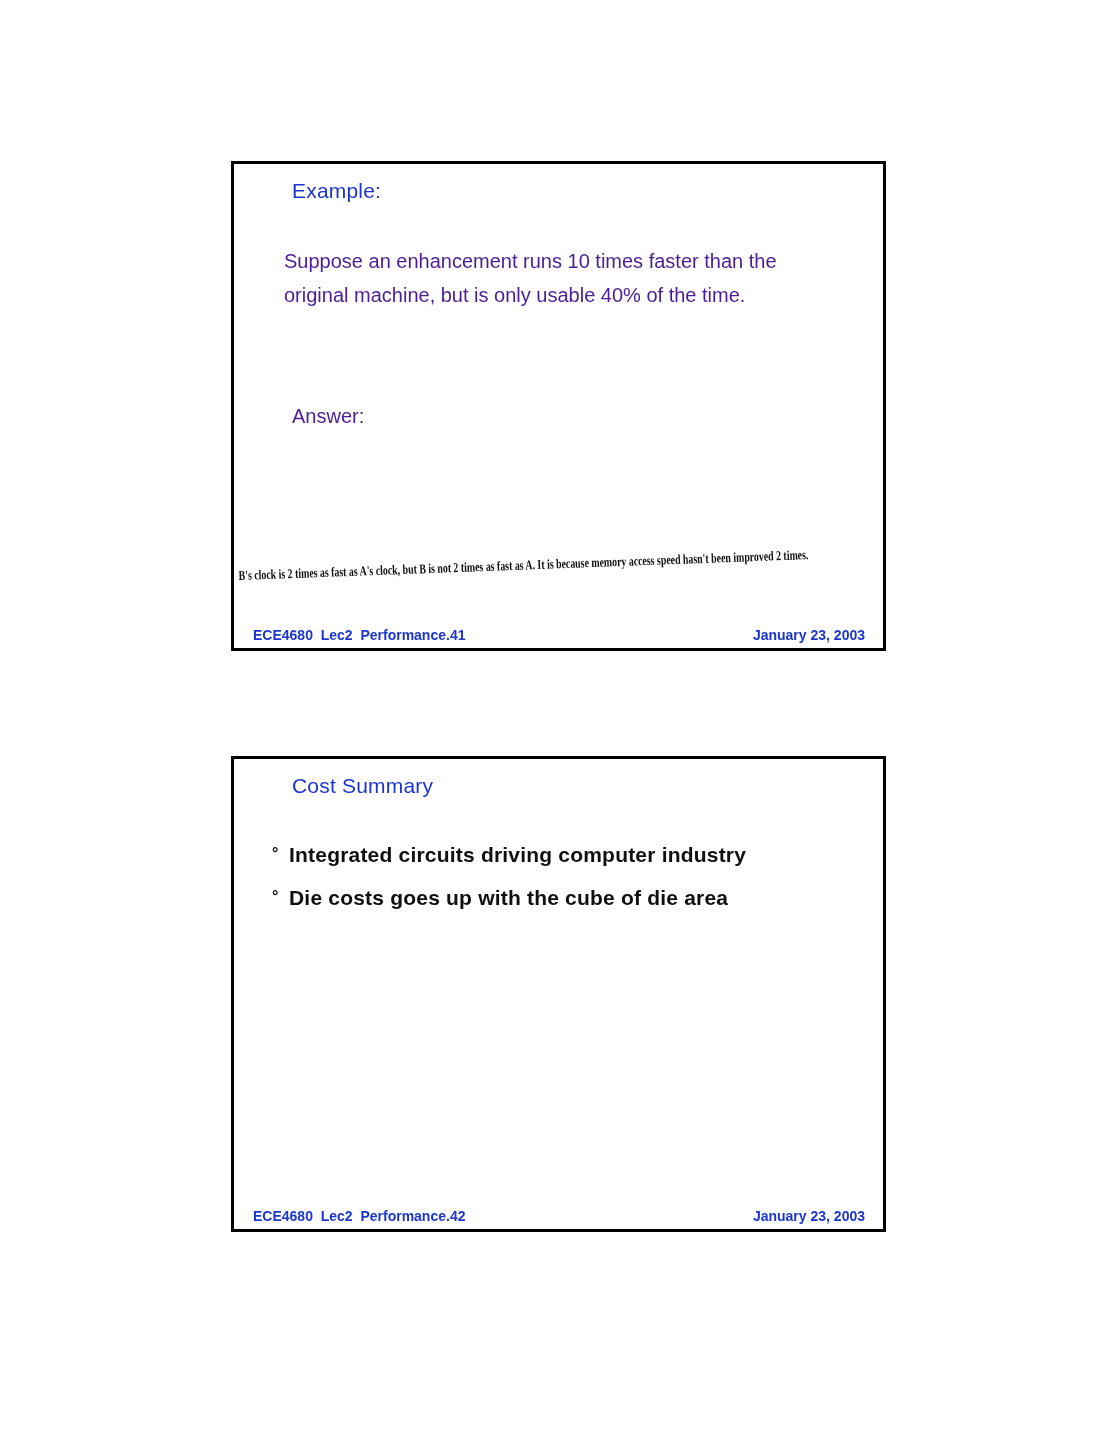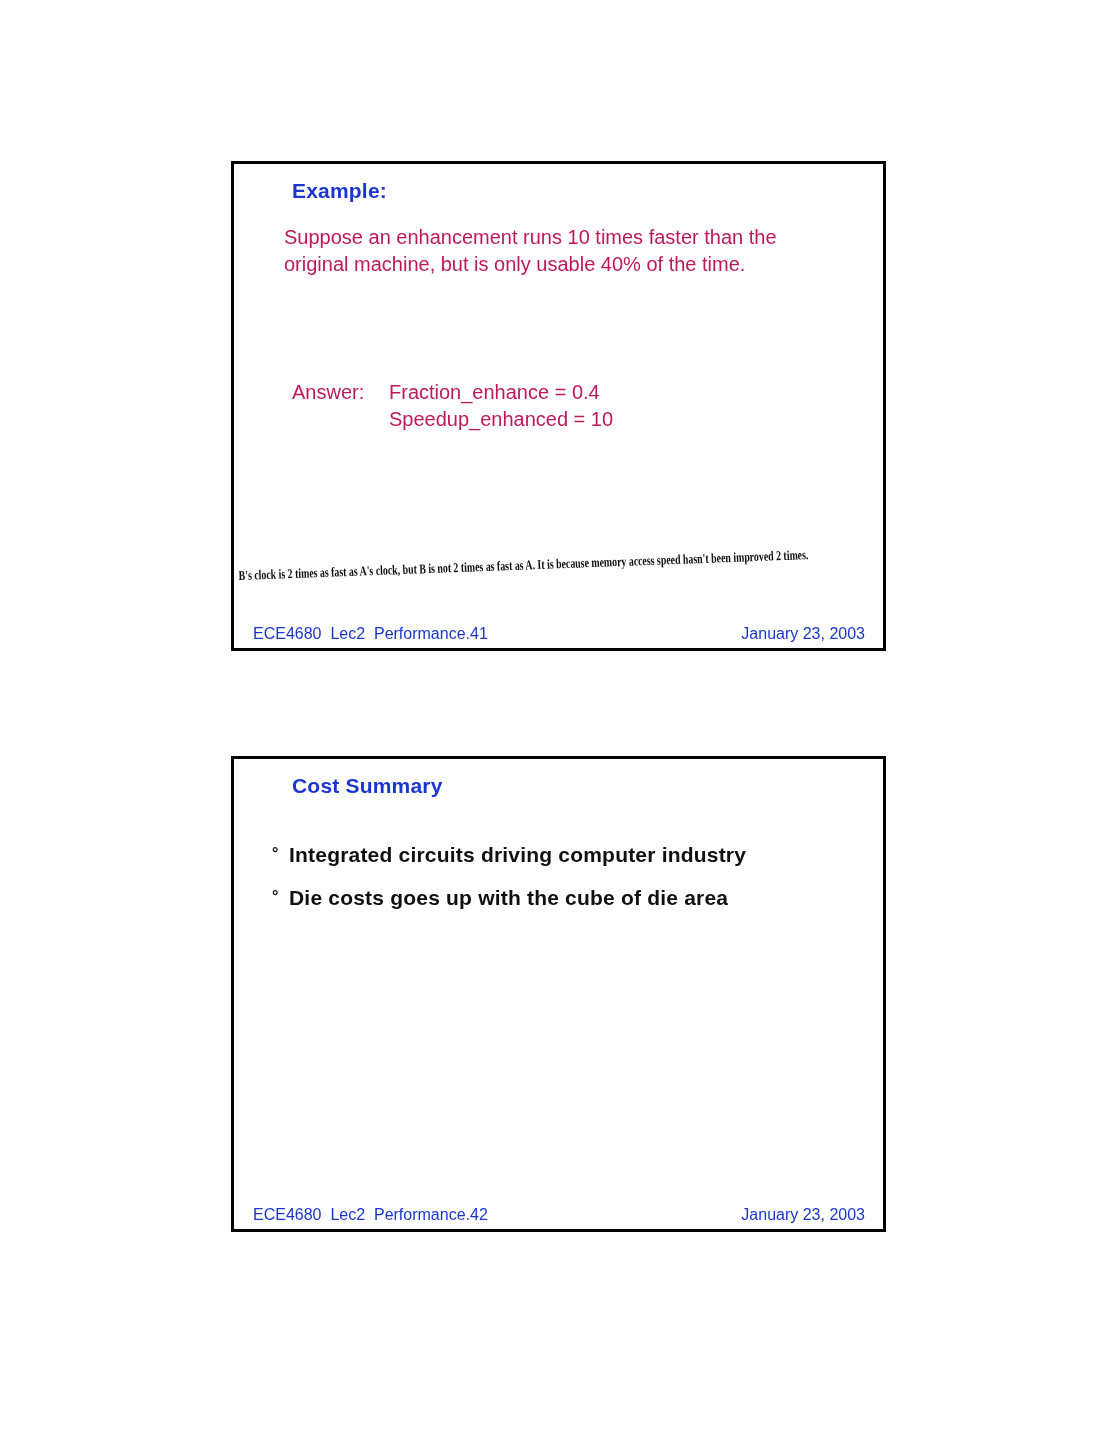--- a/index.html
+++ b/index.html
@@ -25,30 +25,31 @@
     background: #ffffff;
   }
   .slide-1 { top: 161px; }
   .slide-2 { top: 756px; height: 476px; }
 
   .slide-title {
     position: absolute;
     left: 58px;
     top: 15px;
     font-size: 21px;
-    font-weight: bold;
+    font-weight: normal;
     color: var(--accent, #1b36cf);
     letter-spacing: 0.2px;
     white-space: pre;
   }
   .body-text {
-    color: #be185d;
+    color: #4c1d95;
     font-size: 20px;
-    line-height: 27px;
+    line-height: 34px;
     white-space: pre-line;
+    margin-top: 20px;
   }
   .paragraph {
     position: absolute;
     left: 50px;
     top: 60px;
   }
   .question {
     position: absolute;
     left: 50px;
     top: 140px;
@@ -77,22 +78,22 @@
     font-weight: bold;
     font-size: 13.5px;
     color: #101010;
     white-space: nowrap;
     transform: rotate(-2.1deg) scaleX(0.73);
     transform-origin: left bottom;
   }
   .footer-left, .footer-right {
     position: absolute;
     bottom: 5px;
-    font-size: 16px;
-    font-weight: normal;
+    font-size: 14px;
+    font-weight: bold;
     color: var(--accent, #1b36cf);
     white-space: pre;
     padding-left: 10px;
   }
   .footer-left { left: 9px; }
   .footer-right { right: 18px; }
 
   .bullet-list {
     position: absolute;
     left: 38px;
@@ -129,22 +130,20 @@
 
   <div class="slide slide-1">
     <div class="slide-title">Example:</div>
 
     <div class="body-text paragraph">Suppose an enhancement runs 10 times faster than the
 original machine, but is only usable 40% of the time.</div>
 
 
     <div class="body-text answer-label">Answer:</div>
 
-    <div class="body-text answer-lines">Fraction_enhance = 0.4
-Speedup_enhanced = 10</div>
 
 
     <div class="note">B's clock is 2 times as fast as A's clock, but B is not 2 times as fast as A. It is because memory access speed hasn't been improved 2 times.</div>
 
     <div class="footer-left">ECE4680  Lec2  Performance.41</div>
     <div class="footer-right">January 23, 2003</div>
   </div>
 
   <div class="slide slide-2">
     <div class="slide-title">Cost Summary</div>

